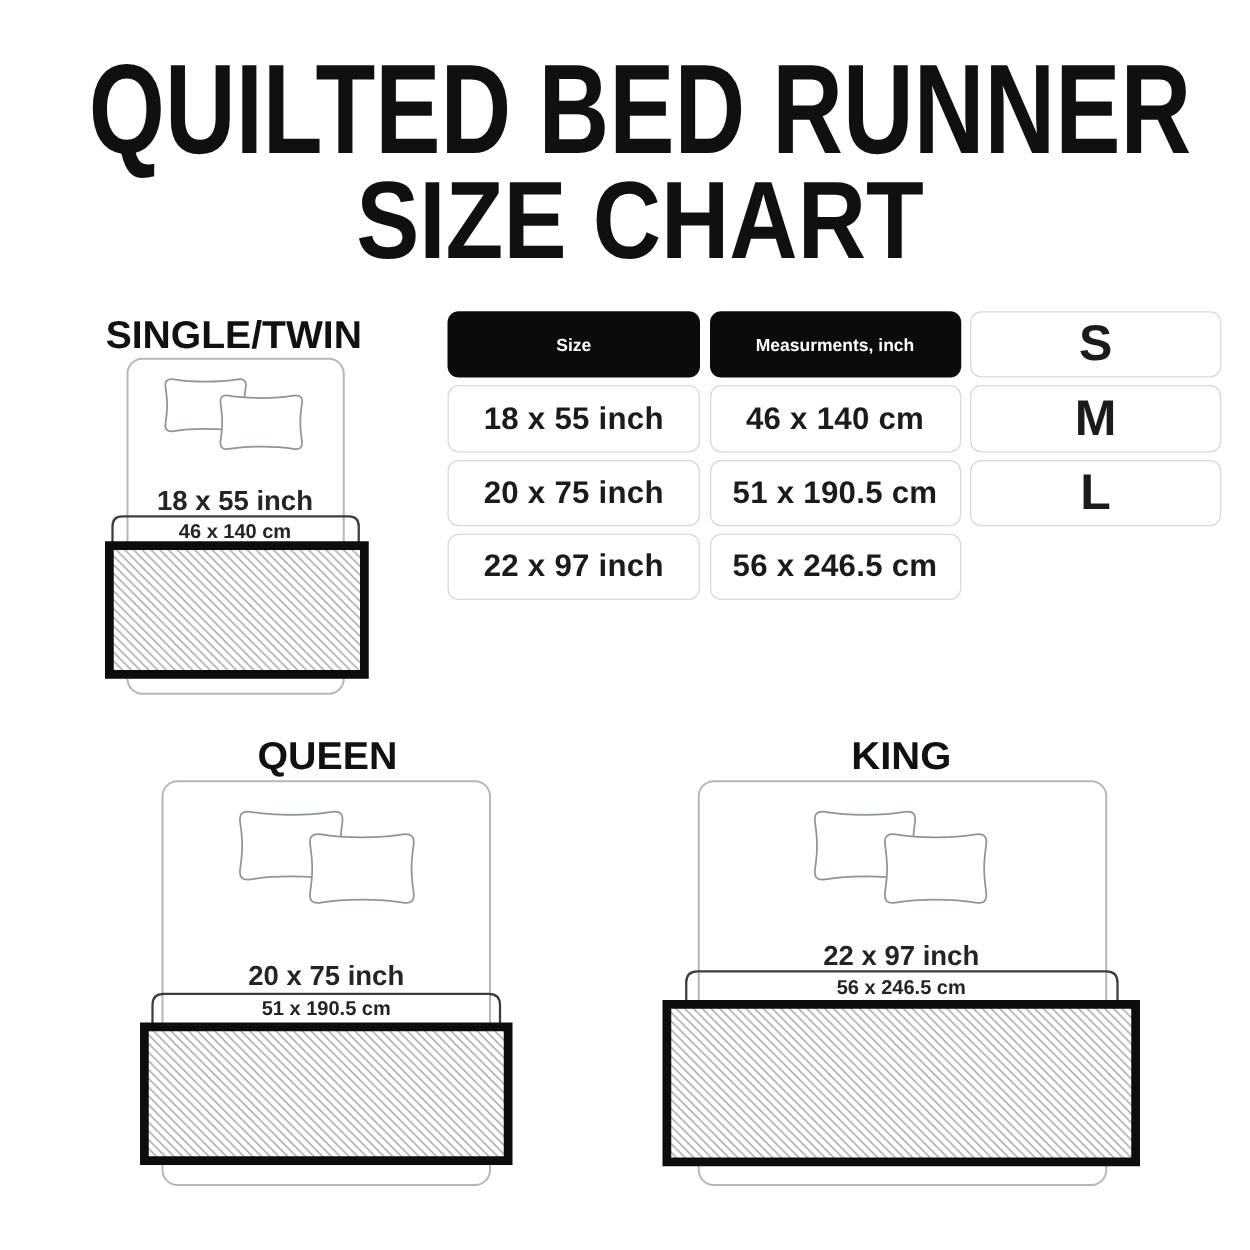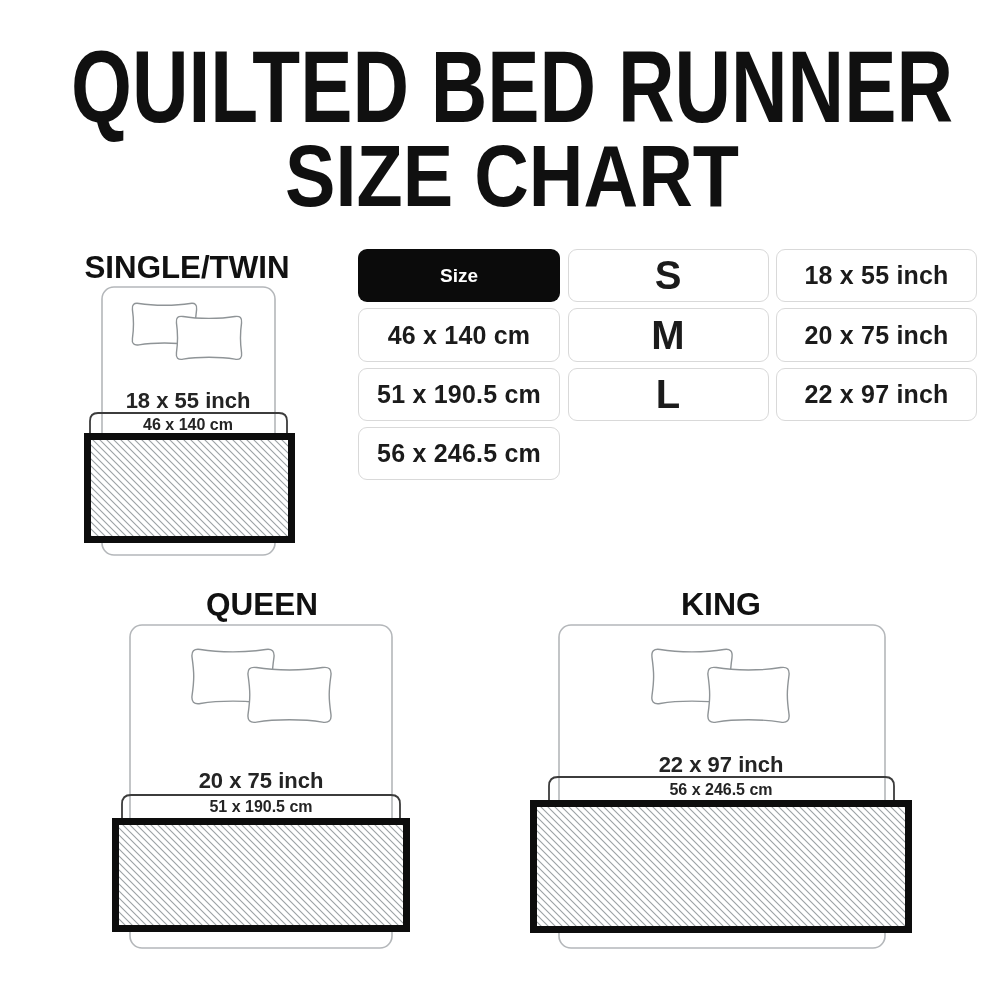--- a/index.html
+++ b/index.html
@@ -19,21 +19,21 @@
   .size-table{
     left:346px;top:249px;width:619px;height:231px;
     display:grid;
     grid-template-columns:202px 201px 201px;
     grid-template-rows:53px 54px 53px 53px;
     column-gap:7.5px;row-gap:6px;
   }
   .hcell{
     background:#0b0b0b;color:#ffffff;border-radius:9px;
     display:flex;align-items:center;justify-content:center;
-    font-size:19px;font-weight:bold;
+    font-size:14px;font-weight:bold;
   }
   .bcell{
     background:#ffffff;border:1px solid #d9d9d9;border-radius:9px;
     display:flex;align-items:center;justify-content:center;
     color:#1b1b1b;box-sizing:border-box;
   }
   .bcell.size-letter{font-size:40px;font-weight:bold;}
   .bcell.measure{font-size:25px;font-weight:bold;letter-spacing:.2px;}
 
   
@@ -72,20 +72,21 @@
     <use href="#pillowShape1" transform="translate(63,54) scale(0.69,0.69)"></use>
     <use href="#pillowShape1" transform="translate(107,67) scale(0.70,0.71)"></use>
     <text class="dim-inch" x="121" y="162" text-anchor="middle">18 x 55 inch</text>
     <path class="bracket" d="M23,191 L23,175 Q23,167 31,167 L212,167 Q220,167 220,175 L220,191"></path>
     <text class="dim-cm" x="121" y="184" text-anchor="middle">46 x 140 cm</text>
     <rect class="runner" x="20.5" y="190.5" width="204" height="103" fill="url(#hatch1)"></rect>
   </svg>
 
   <div class="abs size-table">
     <div class="hcell">Size</div>
+    <div class="hcell">Measurments, inch</div>
 
     <div class="bcell size-letter">S</div>
     <div class="bcell measure">18 x 55 inch</div>
     <div class="bcell measure">46 x 140 cm</div>
 
     <div class="bcell size-letter">M</div>
     <div class="bcell measure">20 x 75 inch</div>
     <div class="bcell measure">51 x 190.5 cm</div>
 
     <div class="bcell size-letter">L</div>

